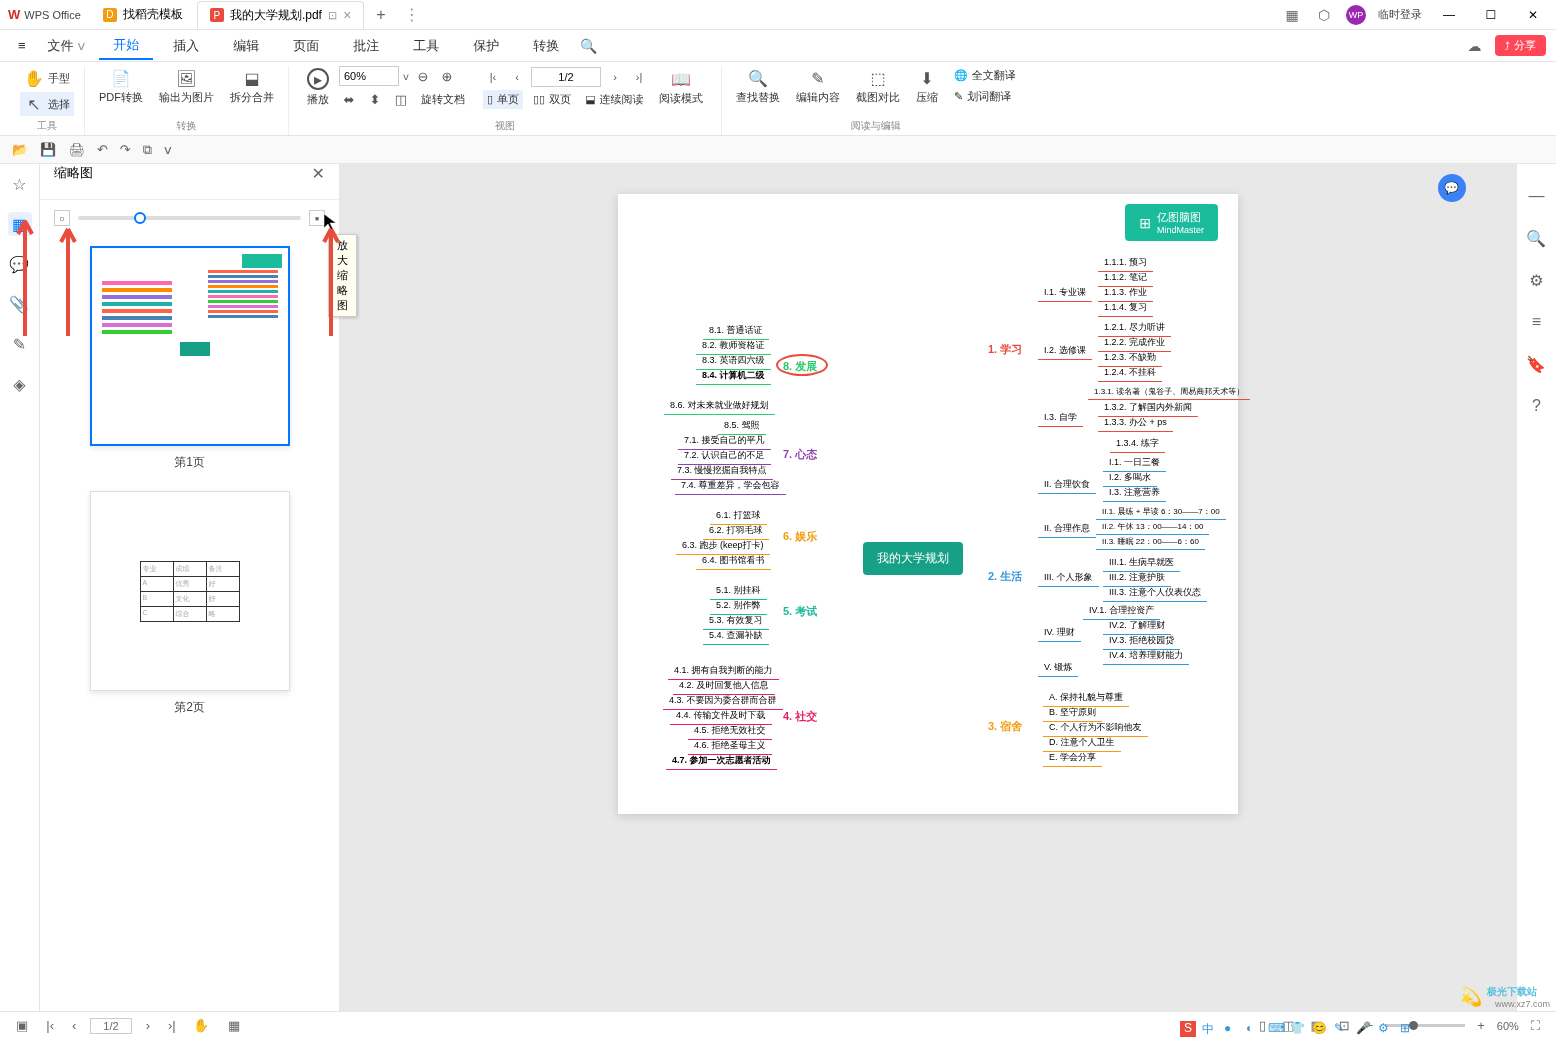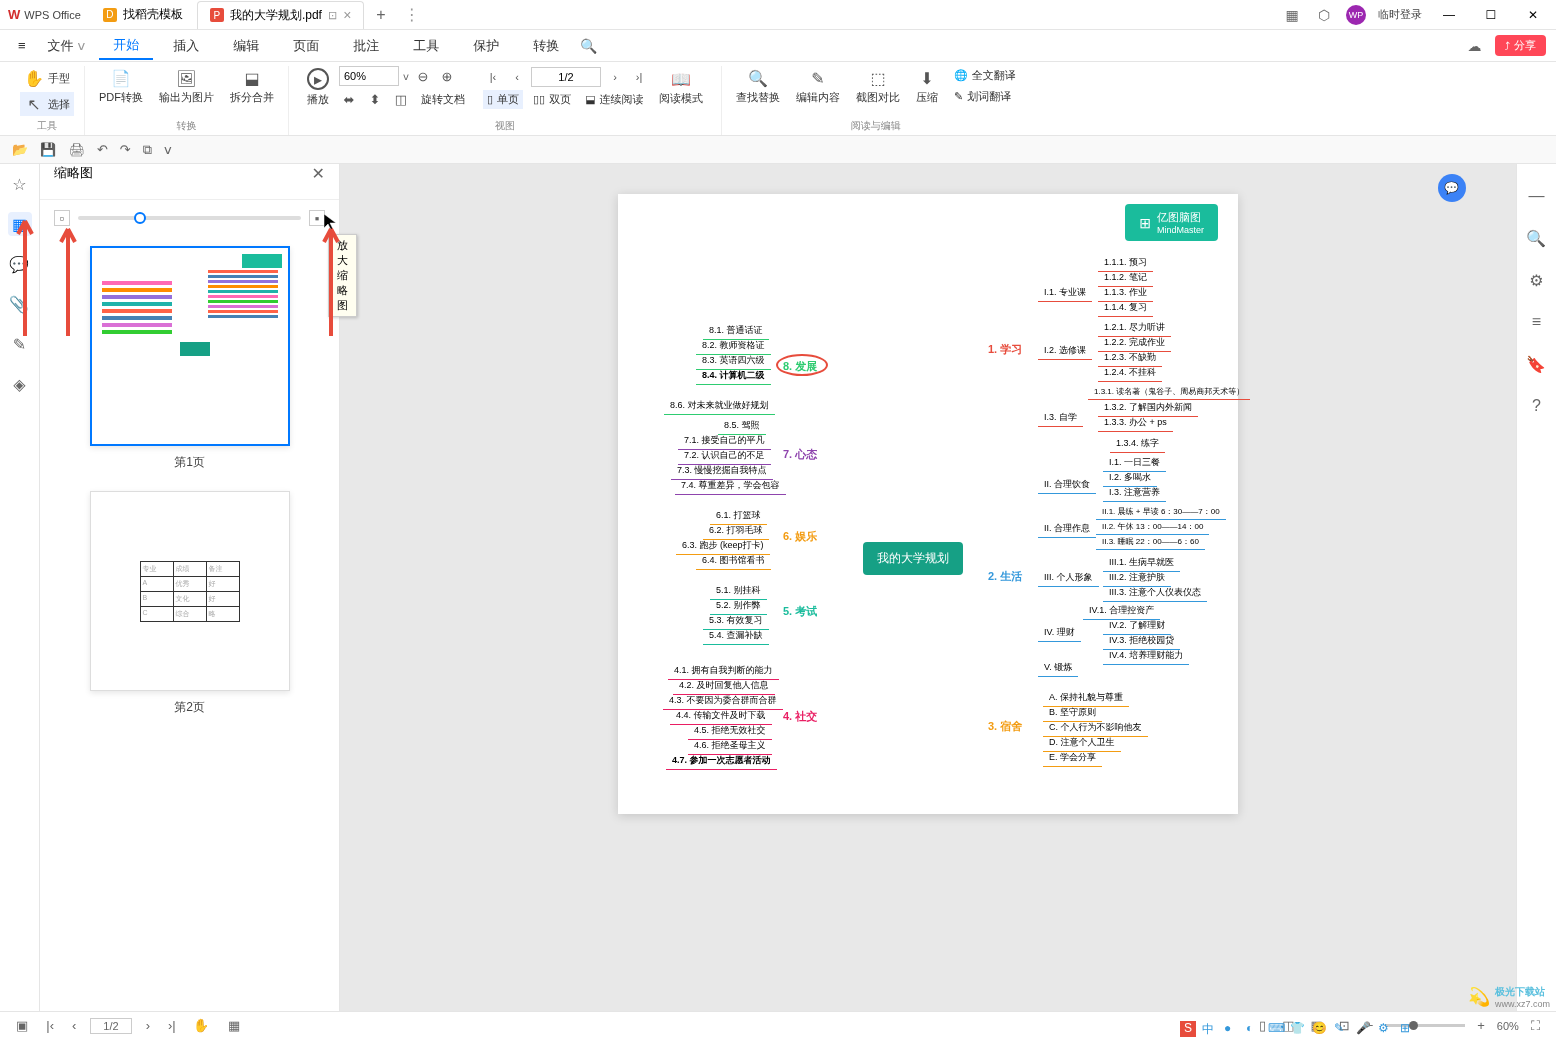--- a/index.html
+++ b/index.html
@@ -94,21 +94,21 @@
 
 
 .mindmap-badge { position: absolute; top: 10px; right: 20px; background: #1abc9c; color: #fff; padding: 6px 14px; font-size: 11px; border-radius: 4px; display: flex; align-items: center; gap: 6px; }
 .mindmap-center { position: absolute; left: 50%; top: 50%; transform: translate(-50%, -50%); background: #16a085; color: #fff; padding: 8px 14px; font-size: 12px; border-radius: 4px; }
 .mm-node { position: absolute; font-size: 9px; padding: 2px 6px; border-bottom: 1px solid; white-space: nowrap; }
 .red-oval { position: absolute; border: 2px solid #e74c3c; border-radius: 50%; }
 .branch-label { position: absolute; font-size: 11px; font-weight: bold; }
 
 
 .watermark { position: absolute; bottom: 4px; right: 6px; font-size: 10px; color: #5bc0de; display: flex; align-items: center; gap: 4px; }
-.watermark-url { font-size: 9px; color: #888; }
+.watermark-url { font-size: 9px; color: #888; margin-left: 8px; }
 
 
 .tray { position: absolute; bottom: 2px; right: 140px; display: flex; gap: 6px; align-items: center; }
 .tray-icon { width: 16px; height: 16px; font-size: 12px; }
 
 
 .thumb-mini { width: 100%; height: 100%; position: relative; }
 .mini-center { position: absolute; left: 45%; top: 48%; width: 30px; height: 14px; background: #16a085; }
 .mini-badge { position: absolute; right: 6px; top: 6px; width: 40px; height: 14px; background: #1abc9c; }
 

